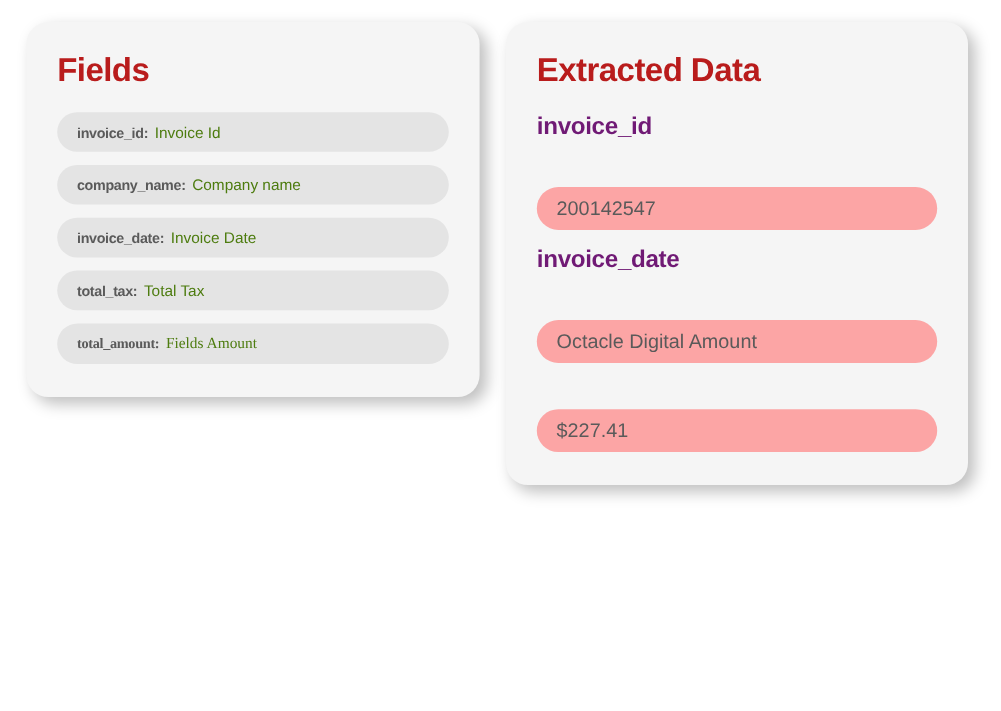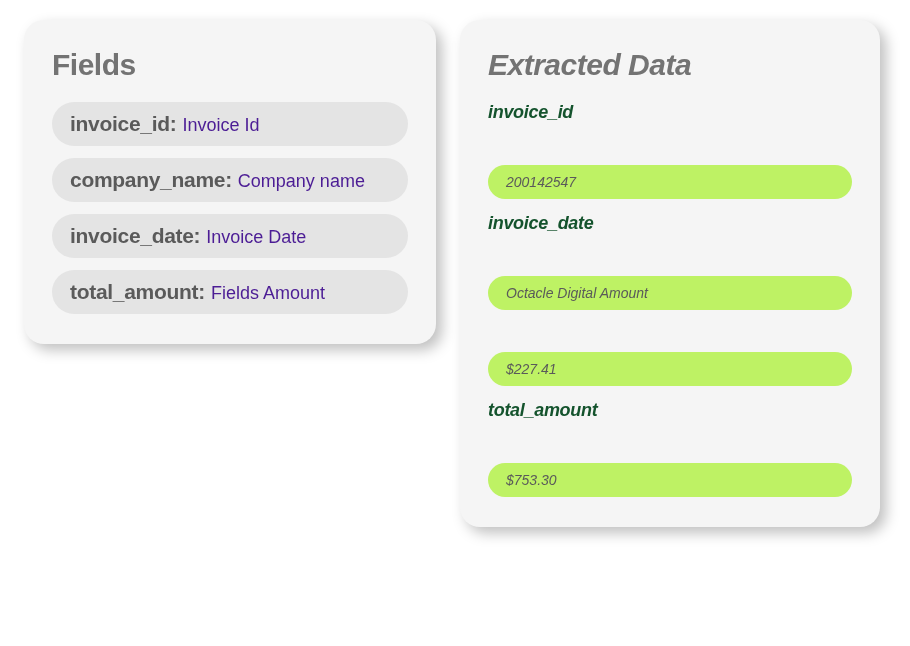--- a/index.html
+++ b/index.html
@@ -21,70 +21,70 @@
       background: #f5f5f5;
       border-radius: 20px;
       padding: 28px 28px 30px 28px;
       box-shadow: 6px 6px 14px rgba(0,0,0,0.25);
     }
     .card-fields {
       width: 412px;
     }
     .card-extracted {
       width: 420px;
-      font-style: italic;
     }
     .card-title {
       font-size: 30px;
       font-weight: 900;
-      color: #737373;
+      color: #b91c1c;
       margin-bottom: 20px;
       letter-spacing: -0.5px;
     }
     .field-row {
       background: #e4e4e4;
       border-radius: 22px;
       padding: 10px 18px;
       margin-bottom: 12px;
       display: flex;
       align-items: baseline;
       gap: 6px;
     }
     .field-row:last-child {
       margin-bottom: 0;
+      font-family: Liberation Serif, serif;
     }
     .field-key {
       font-weight: 800;
-      font-size: 21px;
+      font-size: 13px;
       color: #5a5a5a;
       letter-spacing: -0.3px;
     }
     .field-label {
       font-weight: 400;
-      font-size: 18px;
-      color: #4c1d95;
+      font-size: 14px;
+      color: #4d7c0f;
     }
     .extracted-group {
       margin-bottom: 14px;
     }
     .extracted-group:last-child {
       margin-bottom: 0;
     }
     .extracted-key {
       font-weight: 900;
-      font-size: 18px;
-      color: #14532d;
+      font-size: 22px;
+      color: #701a75;
       margin-bottom: 6px;
       letter-spacing: -0.3px;
     }
     .extracted-value {
-      background: #bef264;
+      background: #fca5a5;
       border-radius: 20px;
       padding: 9px 18px;
-      font-size: 14px;
+      font-size: 18px;
       color: #5a5a5a;
       font-weight: 400;
       margin-top: 42px;
     }
   </style>
 </head>
 <body>
 
 <div class="card card-fields">
   <h2 class="card-title">Fields</h2>
@@ -95,20 +95,24 @@
   </div>
   <div class="field-row">
     <span class="field-key">company_name:</span>
     <span class="field-label">Company name</span>
   </div>
   <div class="field-row">
     <span class="field-key">invoice_date:</span>
     <span class="field-label">Invoice Date</span>
   </div>
   <div class="field-row">
+    <span class="field-key">total_tax:</span>
+    <span class="field-label">Total Tax</span>
+  </div>
+  <div class="field-row">
     <span class="field-key">total_amount:</span>
     <span class="field-label">Fields Amount</span>
   </div>
 </div>
 
 <div class="card card-extracted">
   <h2 class="card-title">Extracted Data</h2>
 
   <div class="extracted-group">
     <div class="extracted-key">invoice_id</div>
@@ -116,17 +120,13 @@
   </div>
   <div class="extracted-group">
     <div class="extracted-key">invoice_date</div>
   </div>
   <div class="extracted-group">
     <div class="extracted-value">Octacle Digital Amount</div>
   </div>
   <div class="extracted-group">
     <div class="extracted-value">$227.41</div>
   </div>
-  <div class="extracted-group">
-    <div class="extracted-key">total_amount</div>
-    <div class="extracted-value">$753.30</div>
-  </div>
 </div>
 
 </body></html>

